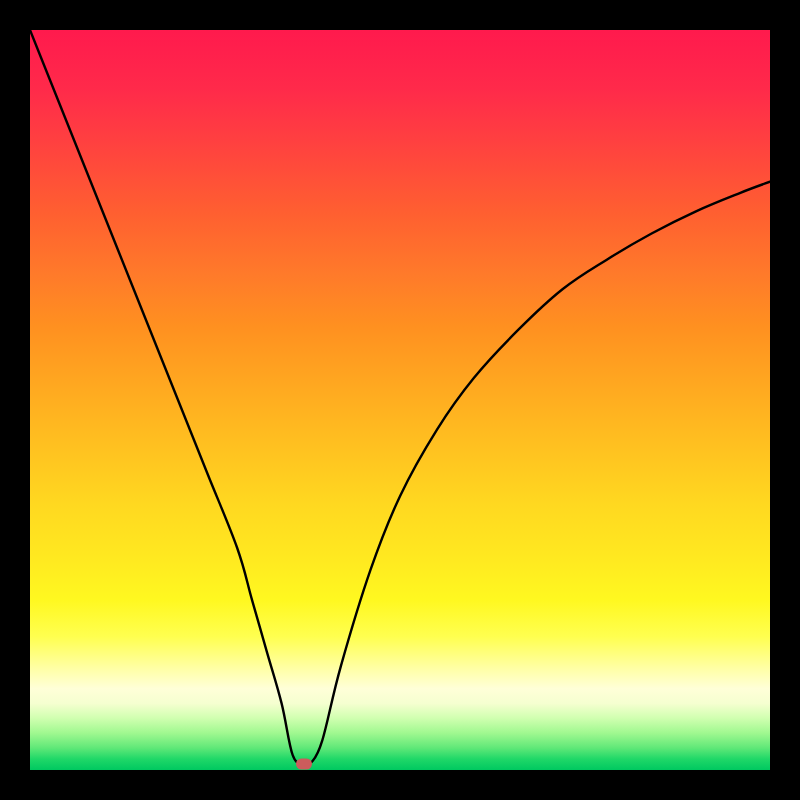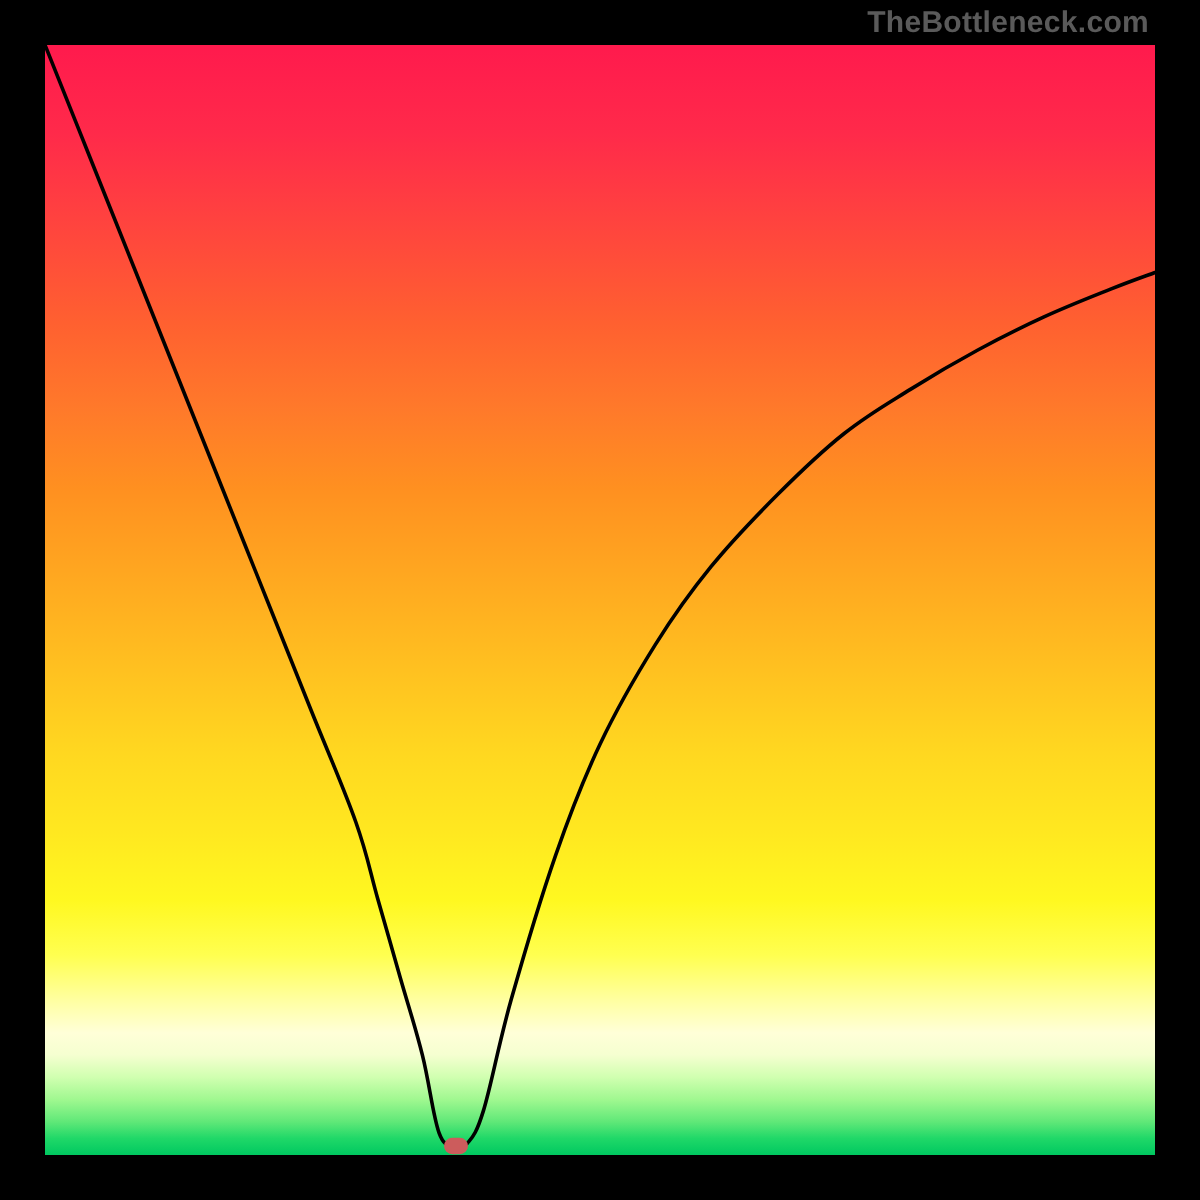--- a/index.html
+++ b/index.html
@@ -67,14 +67,13 @@
 </head>
 <body>
 
 <div class="frame">
   <div class="plot">
     <svg class="curve" viewBox="0 0 740 740" preserveAspectRatio="none">
       <path id="curve-path" fill="none" stroke="#000" stroke-width="2.4" stroke-linecap="round" stroke-linejoin="round" d="M 0 0 C 5.328 13.32, 18.944000000000003 47.36, 29.6 74 C 40.256 100.64, 48.544000000000004 121.36, 59.2 148 C 69.856 174.64, 78.14399999999999 195.36, 88.8 222 C 99.456 248.64, 107.744 269.36, 118.4 296 C 129.056 322.64, 137.344 343.36, 148 370 C 158.656 396.64, 166.944 417.36, 177.6 444 C 188.256 470.64, 199.20800000000003 495.356, 207.20000000000002 518 C 215.192 540.644, 216.672 551.1519999999999, 222 569.8 C 227.328 588.448, 231.472 602.952, 236.8 621.6 C 242.12800000000001 640.248, 246.93800000000002 654.752, 251.60000000000002 673.4 C 256.262 692.048, 258.704 714.2776, 262.7 725.2 C 266.69599999999997 736.1224000000001, 270.47 732.748, 273.8 734.08 C 277.13 735.412, 277.87 736.8624, 281.2 732.6 C 284.53 728.3376000000001, 286.972 727.716, 292.3 710.4 C 297.62800000000004 693.084, 302.142 667.036, 310.8 636.4 C 319.458 605.764, 329.744 570.836, 340.40000000000003 540.2 C 351.05600000000004 509.5640000000001, 358.012 491.508, 370 466.2 C 381.988 440.892, 393.68000000000006 420.912, 407.00000000000006 399.59999999999997 C 420.32000000000005 378.28799999999995, 429.348 365.7819999999999, 444 347.79999999999995 C 458.652 329.818, 472.41600000000005 315.684, 488.40000000000003 299.70000000000005 C 504.384 283.71600000000007, 516.8159999999999 271.654, 532.8 259 C 548.784 246.346, 561.216 239.39000000000004, 577.2 229.40000000000003 C 593.1840000000001 219.41000000000003, 605.616 212.15800000000002, 621.6 203.5 C 637.5840000000001 194.84199999999998, 650.016 188.62599999999998, 666 181.29999999999995 C 681.984 173.97399999999993, 697.0799999999999 168.12799999999996, 710.4 162.79999999999995 C 723.72 157.47199999999995, 734.672 153.69799999999992, 740 151.69999999999993"></path>
     </svg>
     <div class="marker" id="marker" style="left: 273.8px; top: 734.08px; background: rgb(204, 92, 92);"></div>
   </div>
-  <div class="attribution">TheBottleneck.com</div>
 </div>
 
 </body></html>

